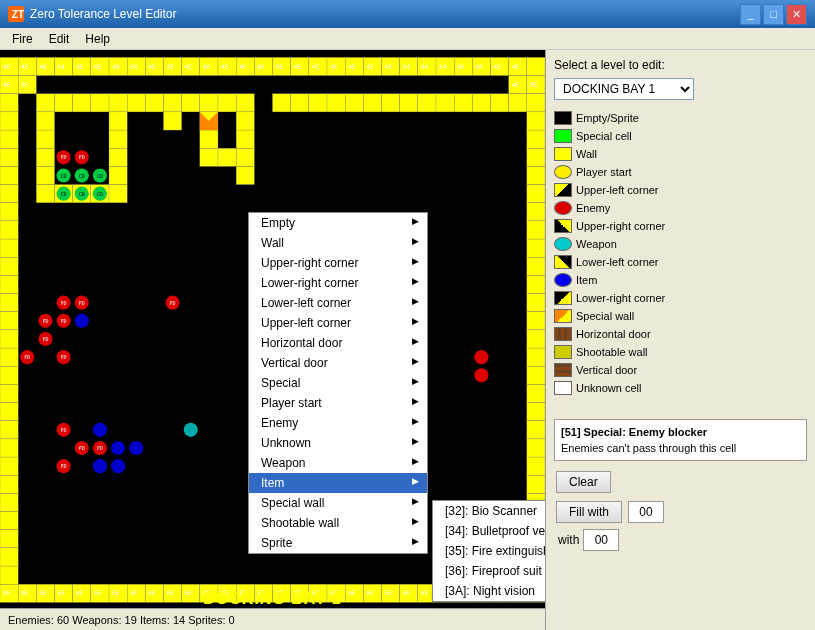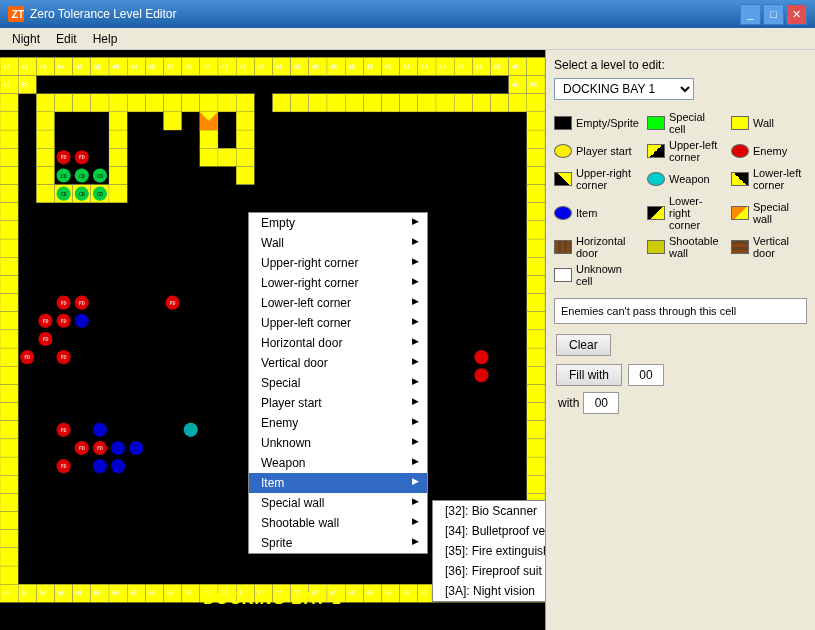--- a/index.html
+++ b/index.html
@@ -136,23 +136,23 @@
       border: 1px solid #7f9db9;
       padding: 2px 4px;
       font-size: 12px;
       width: 140px;
       height: 22px;
     }
 
     
     .legend {
       display: grid;
-      grid-template-columns: 1fr 1fr 1fr;
+      grid-template-columns: 1fr;
       gap: 2px 8px;
-      margin-bottom: 10px;
+      margin-bottom: 23px;
       font-size: 11px;
     }
     .legend-item {
       display: flex;
       align-items: center;
       gap: 4px;
       padding: 1px 0;
     }
     .legend-swatch {
       width: 18px;
@@ -262,21 +262,21 @@
     <span class="title-text">Zero Tolerance Level Editor</span>
   </div>
   <div class="title-controls">
     <button class="title-btn">_</button>
     <button class="title-btn">□</button>
     <button class="title-btn close">✕</button>
   </div>
 </div>
 
 <div class="menu-bar">
-  <span class="menu-item">Night</span>
+  <span class="menu-item">Fire</span>
   <span class="menu-item">Edit</span>
   <span class="menu-item">Help</span>
 </div>
 
 <div class="main">
 
   <div class="canvas-area">
 
     <svg class="level-canvas" viewBox="0 0 540 560" xmlns="http://www.w3.org/2000/svg">
 
@@ -685,20 +685,23 @@
     <div class="submenu">
       <div class="submenu-item">[32]: Bio Scanner</div>
       <div class="submenu-item">[34]: Bulletproof vest</div>
       <div class="submenu-item">[35]: Fire extinguisher</div>
       <div class="submenu-item">[36]: Fireproof suit</div>
       <div class="submenu-item">[3A]: Night vision</div>
     </div>
 
     <div class="level-label">DOCKING BAY 1</div>
 
+    <div class="status-bar">
+      <span>Enemies: 60   Weapons: 19   Items: 14   Sprites: 0</span>
+    </div>
   </div>
 
   <div class="right-panel">
     <div class="panel-title">Select a level to edit:</div>
 
     <div class="level-dropdown">
       <select class="level-select">
         <option value="DOCKING BAY 1">DOCKING BAY 1</option>
       </select>
     </div>
@@ -780,20 +783,21 @@
         <span>Vertical door</span>
       </div>
 
       <div class="legend-item">
         <div class="legend-swatch swatch-unknown"></div>
         <span>Unknown cell</span>
       </div>
     </div>
 
     <div class="cell-info">
+      <div class="cell-info-title">[51] Special: Enemy blocker</div>
       <div>Enemies can't pass through this cell</div>
     </div>
 
     <div style="">
       <button class="btn">Clear</button>
     </div>
 
     <div class="fill-row">
       <button class="btn">Fill with</button>
       <input class="hex-input" type="text" value="00" style="">

